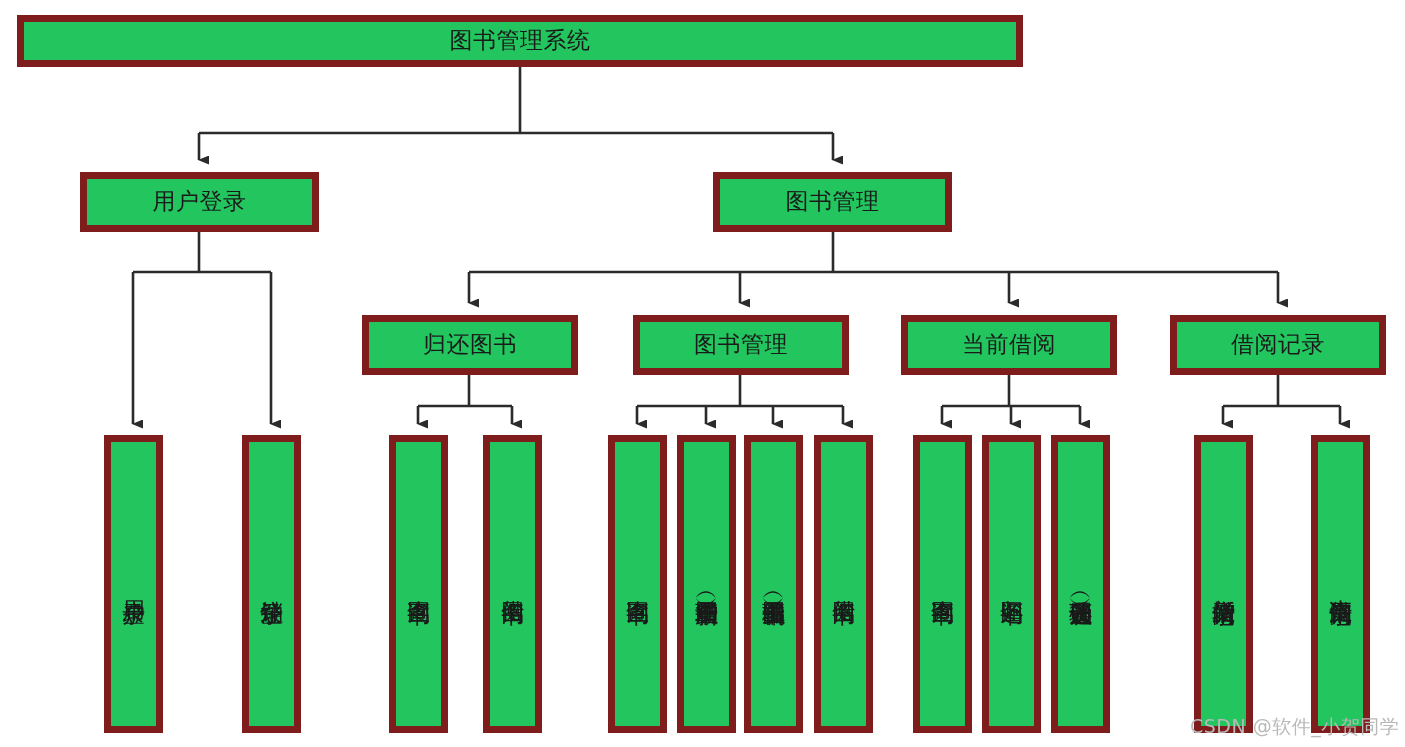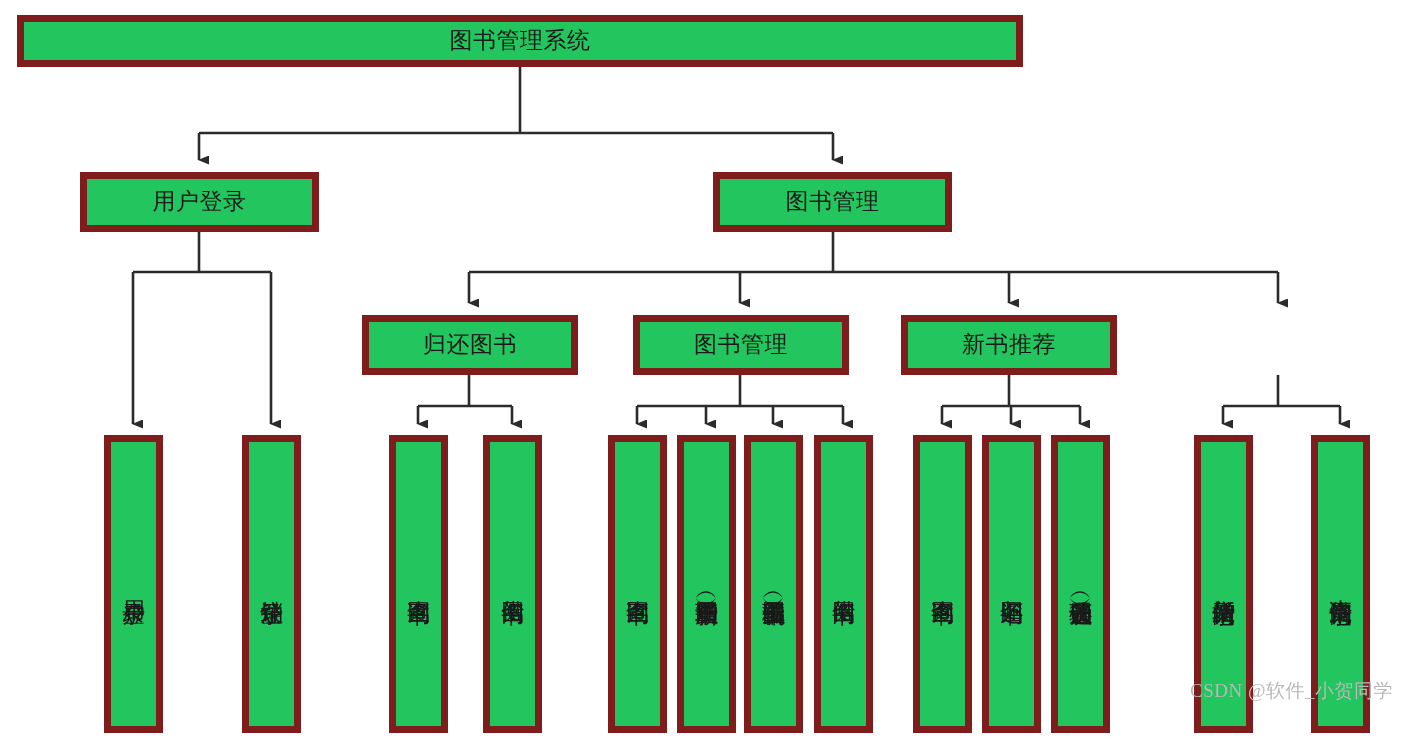--- a/index.html
+++ b/index.html
@@ -116,35 +116,36 @@
     </g>
   </svg>
 
   <div class="node node-h" style="left:17px; top:15px; width:1006px; height:52px;">图书管理系统</div>
 
   <div class="node node-h" style="left:80px; top:172px; width:239px; height:60px;">用户登录</div>
   <div class="node node-h" style="left:713px; top:172px; width:239px; height:60px;">图书管理</div>
 
   <div class="node node-h" style="left:362px; top:315px; width:216px; height:60px;">归还图书</div>
   <div class="node node-h" style="left:633px; top:315px; width:216px; height:60px;">图书管理</div>
-  <div class="node node-h" style="left:901px; top:315px; width:216px; height:60px;">新书推荐</div>
+  <div class="node node-h" style="left:901px; top:315px; width:216px; height:60px;">当前借阅</div>
+  <div class="node node-h" style="left:1170px; top:315px; width:216px; height:60px;">借阅记录</div>
 
   <div class="node node-v" style="left:104px; top:435px; width:59px; height:298px;">用户登录</div>
   <div class="node node-v" style="left:242px; top:435px; width:59px; height:298px;">注销登录</div>
 
   <div class="node node-v" style="left:389px; top:435px; width:59px; height:298px;">查询图书</div>
   <div class="node node-v" style="left:483px; top:435px; width:59px; height:298px;">借阅图书</div>
 
   <div class="node node-v" style="left:608px; top:435px; width:59px; height:298px;">查询图书</div>
   <div class="node node-v tight" style="left:677px; top:435px; width:59px; height:298px;">新增图书（管理员）</div>
   <div class="node node-v tight" style="left:744px; top:435px; width:59px; height:298px;">编辑图书（管理员）</div>
   <div class="node node-v" style="left:814px; top:435px; width:59px; height:298px;">借阅图书</div>
 
   <div class="node node-v" style="left:913px; top:435px; width:59px; height:298px;">查询图书</div>
   <div class="node node-v" style="left:982px; top:435px; width:59px; height:298px;">归还图书</div>
   <div class="node node-v tight" style="left:1051px; top:435px; width:59px; height:298px;">确认归还（管理员）</div>
 
   <div class="node node-v" style="left:1194px; top:435px; width:59px; height:298px;">新增借阅记录</div>
   <div class="node node-v" style="left:1311px; top:435px; width:59px; height:298px;">查询借阅记录</div>
 
-  <div class="watermark" style="left:1190px; top:678px;font-family:Liberation Serif, serif;">CSDN @软件_小贺同学</div>
+  <div class="watermark" style="left:1190px; top:714px;">CSDN @软件_小贺同学</div>
 
 </div>
 
 </body></html>

